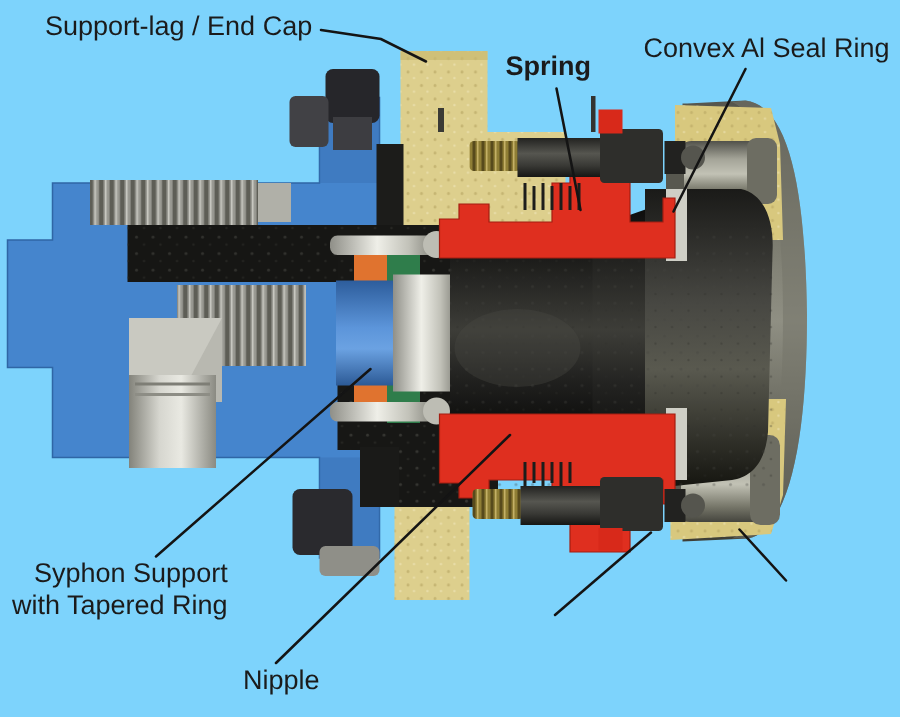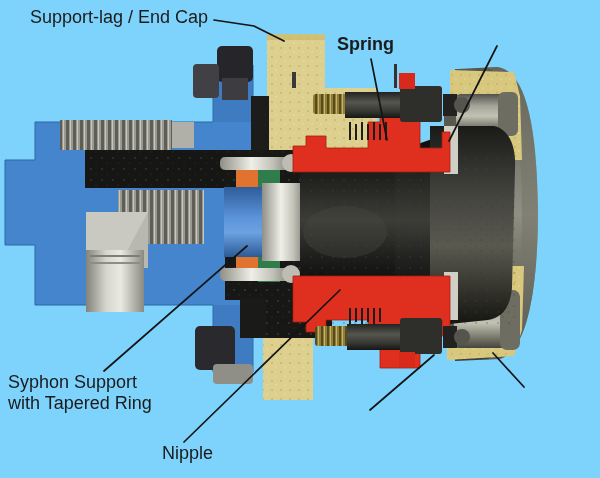--- a/index.html
+++ b/index.html
@@ -250,16 +250,17 @@
     <path d="M497,46 L449,141"></path>
     <path d="M104,371 L247,246"></path>
     <path d="M184,442 L340,290"></path>
     <path d="M370,410 L434,355"></path>
     <path d="M524,387 L493,353"></path>
   </g>
 </svg>
 
 <div class="lbl" style="left:30px;top:7px;">Support-lag / End Cap</div>
 <div class="lbl" style="left:337px;top:34px;font-weight:bold;">Spring</div>
-<div class="lbl" style="left:8px;top:372px;">Syphon Support
+<div class="lbl" style="left:429px;top:22px;">Convex Al Seal Ring</div>
+<div class="lbl" style="left:8px;top:372px;text-align:right;">Syphon Support
 with Tapered Ring</div>
 <div class="lbl" style="left:162px;top:443px;">Nipple</div>
 </div>
 
 </body></html>

